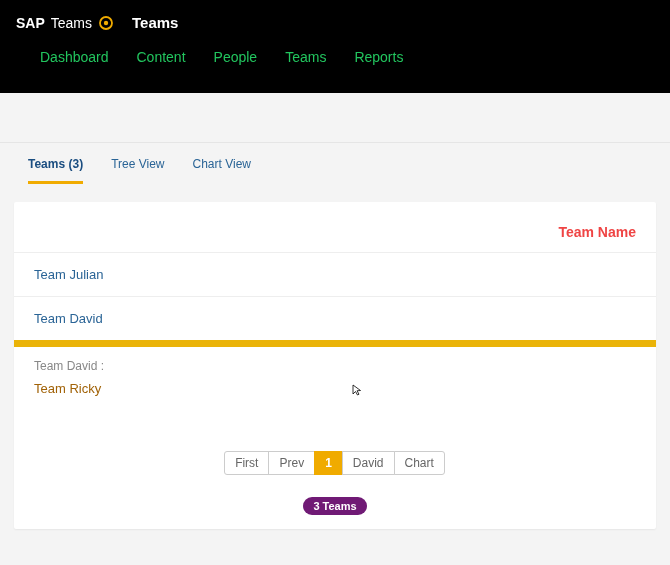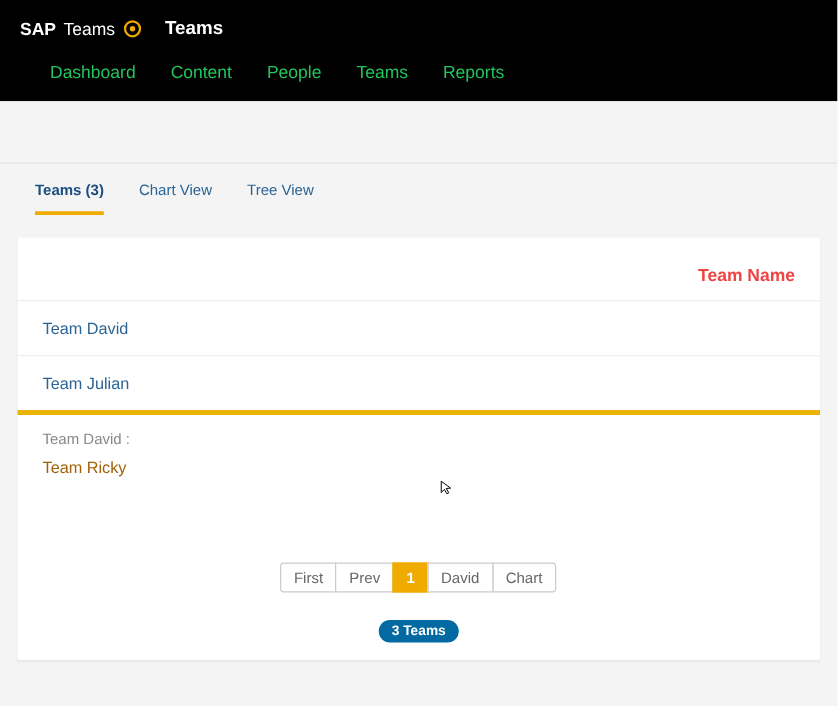--- a/index.html
+++ b/index.html
@@ -8,21 +8,21 @@
     background: #f4f4f4;
     width: 670px;
     height: 565px;
     overflow: hidden;
     font-size: 13px;
     color: #333;
   }
   .header {
     background: #000;
     color: #fff;
-    height: 81px;
+    height: 93px;
     padding: 0;
   }
   .header-top {
     display: flex;
     align-items: center;
     padding: 14px 16px 6px 16px;
   }
   .brand {
     font-weight: 700;
     font-size: 14px;
@@ -93,21 +93,21 @@
     border-top: 1px solid #eee;
     padding: 14px 20px;
   }
   .row a {
     color: #2a6496;
     text-decoration: none;
     cursor: pointer;
     font-size: 13px;
   }
   .row-parent {
-    border-top: 4px solid #eab308;
+    border-top: 7px solid #eab308;
     padding: 12px 20px 4px 20px;
     color: #888;
     font-size: 12px;
   }
   .row-child {
     padding: 4px 20px 14px 20px;
   }
   .row-child a {
     color: #a16207;
     text-decoration: none;
@@ -118,21 +118,21 @@
     position: absolute;
     left: 352px;
     top: 384px;
     width: 12px;
     height: 12px;
     pointer-events: none;
   }
   .pagination {
     display: flex;
     justify-content: center;
-    margin-top: 55px;
+    margin-top: 41px;
   }
   .pagination button {
     border: 1px solid #ccc;
     background: #fff;
     color: #666;
     font-size: 12px;
     padding: 4px 10px;
     cursor: pointer;
     margin-left: -1px;
   }
@@ -147,21 +147,21 @@
   }
   .pagination button:last-child {
     border-radius: 0 3px 3px 0;
   }
   .total-badge-wrap {
     display: flex;
     justify-content: center;
     margin-top: 22px;
   }
   .total-badge {
-    background: #0369a1;
+    background: #701a75;
     color: #fff;
     font-size: 11px;
     font-weight: 700;
     padding: 3px 10px;
     border-radius: 10px;
   }
 </style>
 </head>
 <body>
 
@@ -185,32 +185,32 @@
     <a>People</a>
     <a>Teams</a>
     <a>Reports</a>
   </div>
 </div>
 
 <div class="spacer"></div>
 
 <div class="tabs">
   <div class="tab active">Teams (3)</div>
+  <div class="tab">Tree View</div>
   <div class="tab">Chart View</div>
-  <div class="tab">Tree View</div>
 </div>
 
 <div class="card">
   <div class="col-header">Team Name</div>
 
   <div class="row">
+    <a>Team Julian</a>
+  </div>
+  <div class="row">
     <a>Team David</a>
-  </div>
-  <div class="row">
-    <a>Team Julian</a>
   </div>
   <div class="row-parent">Team David :</div>
   <div class="row-child">
     <a>Team Ricky</a>
   </div>
 
   <div class="pagination">
     <button>First</button>
     <button>Prev</button>
     <button class="current">1</button>

